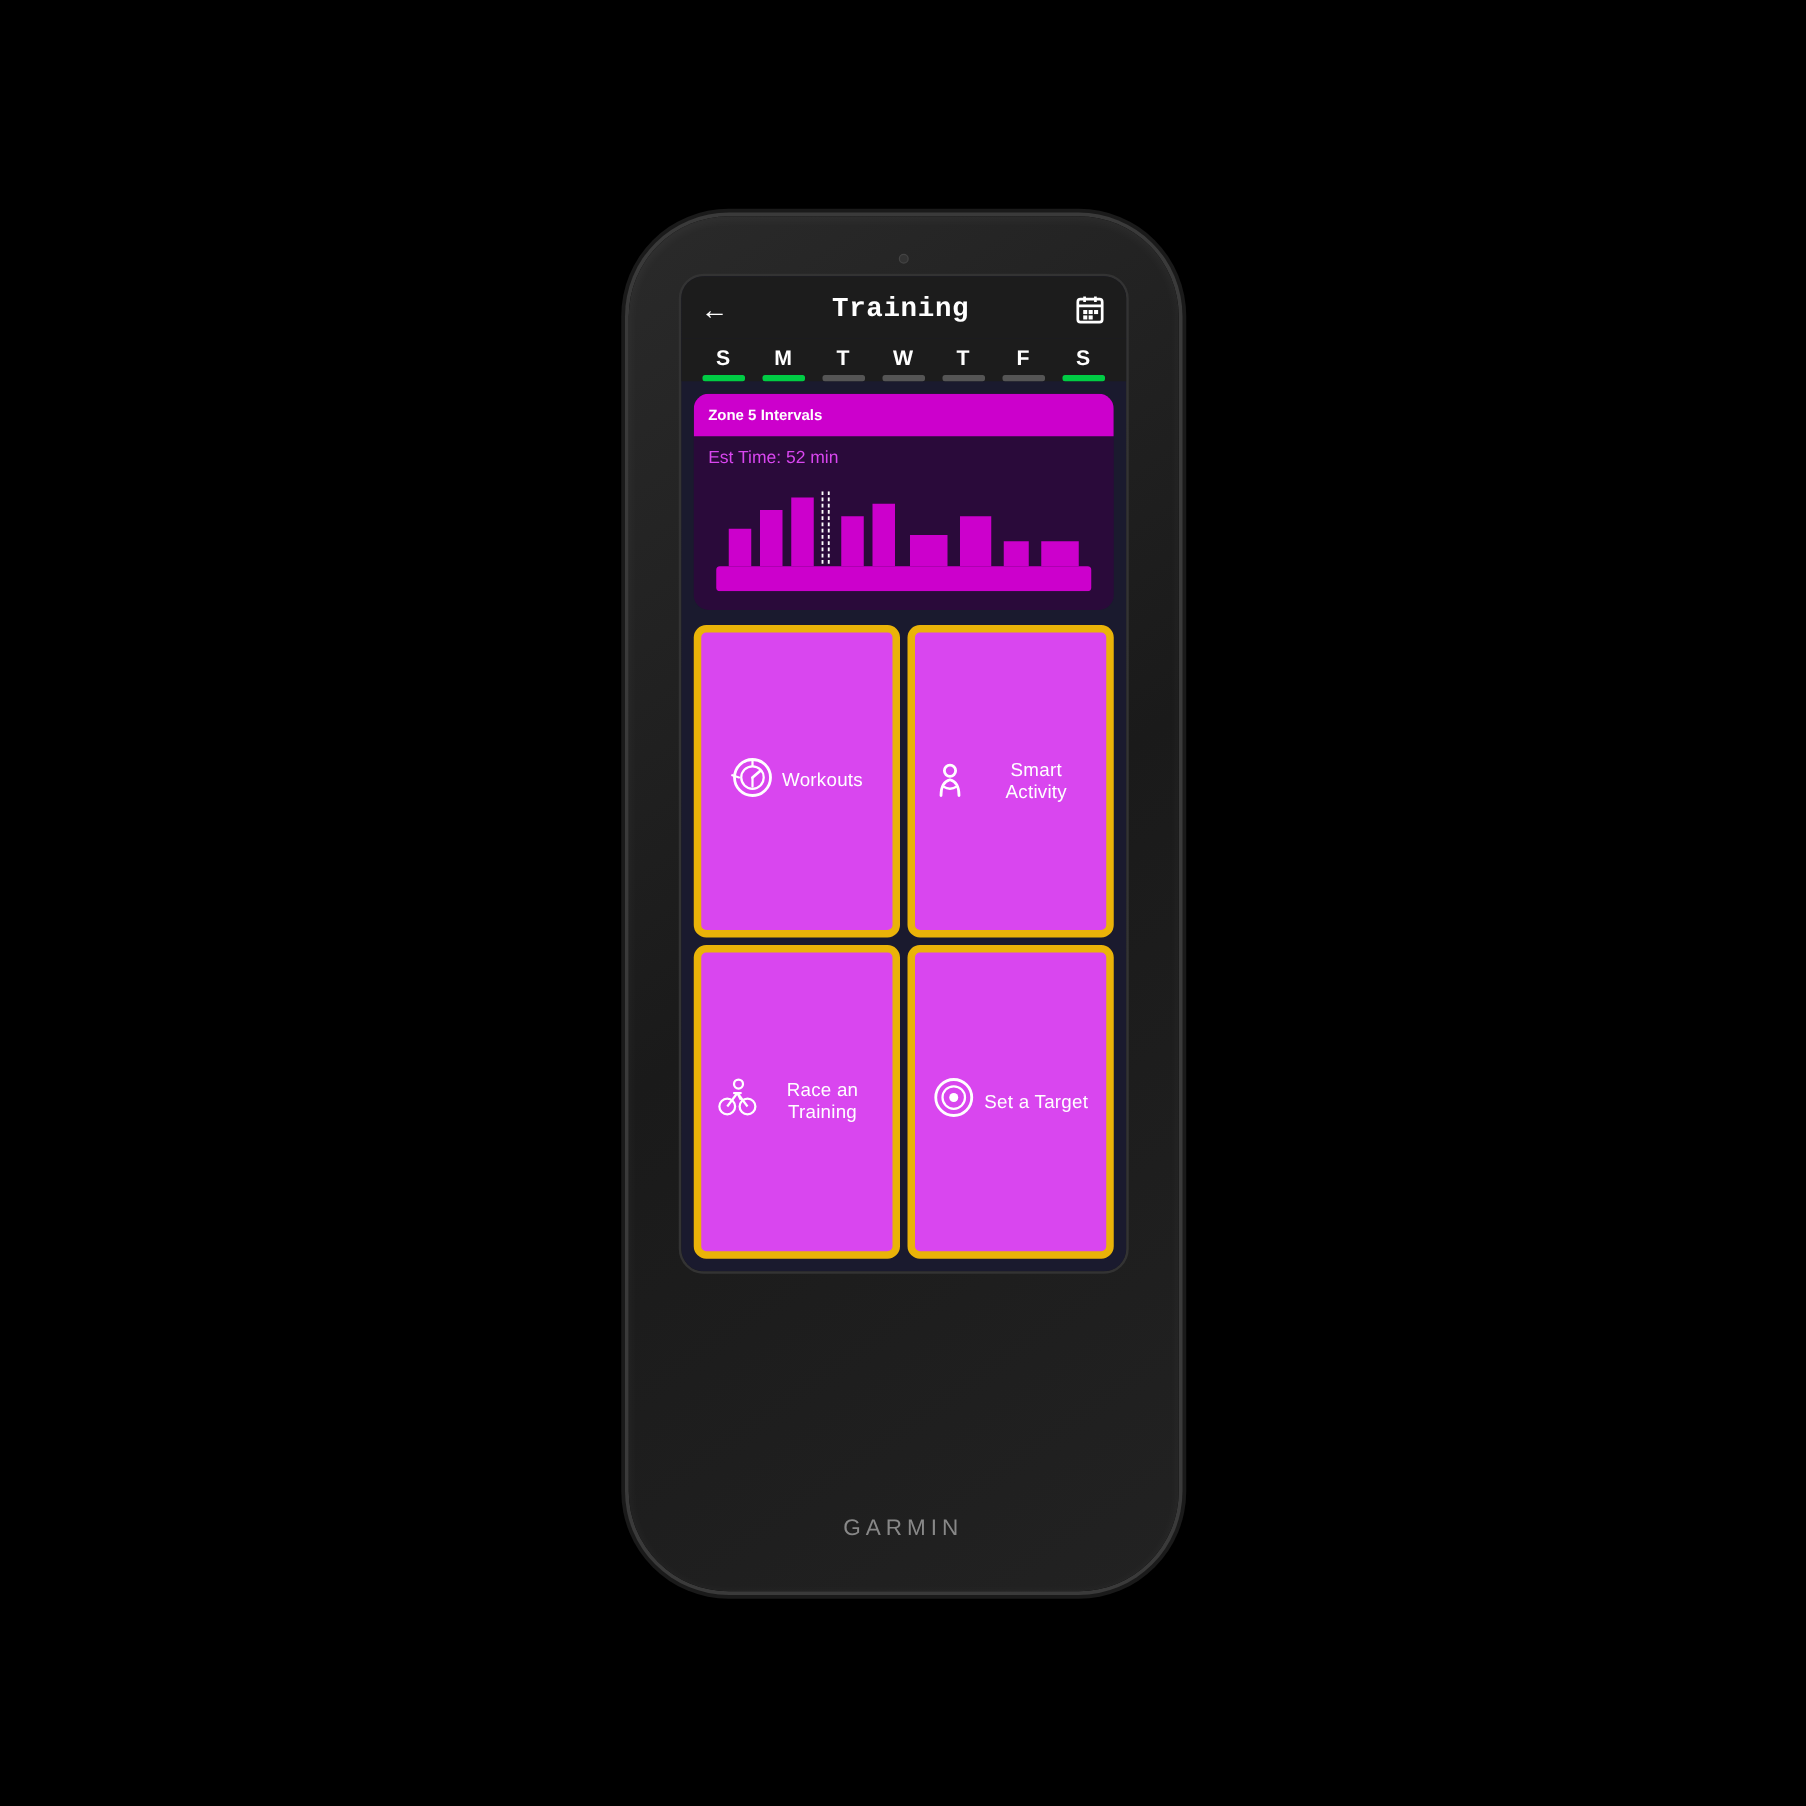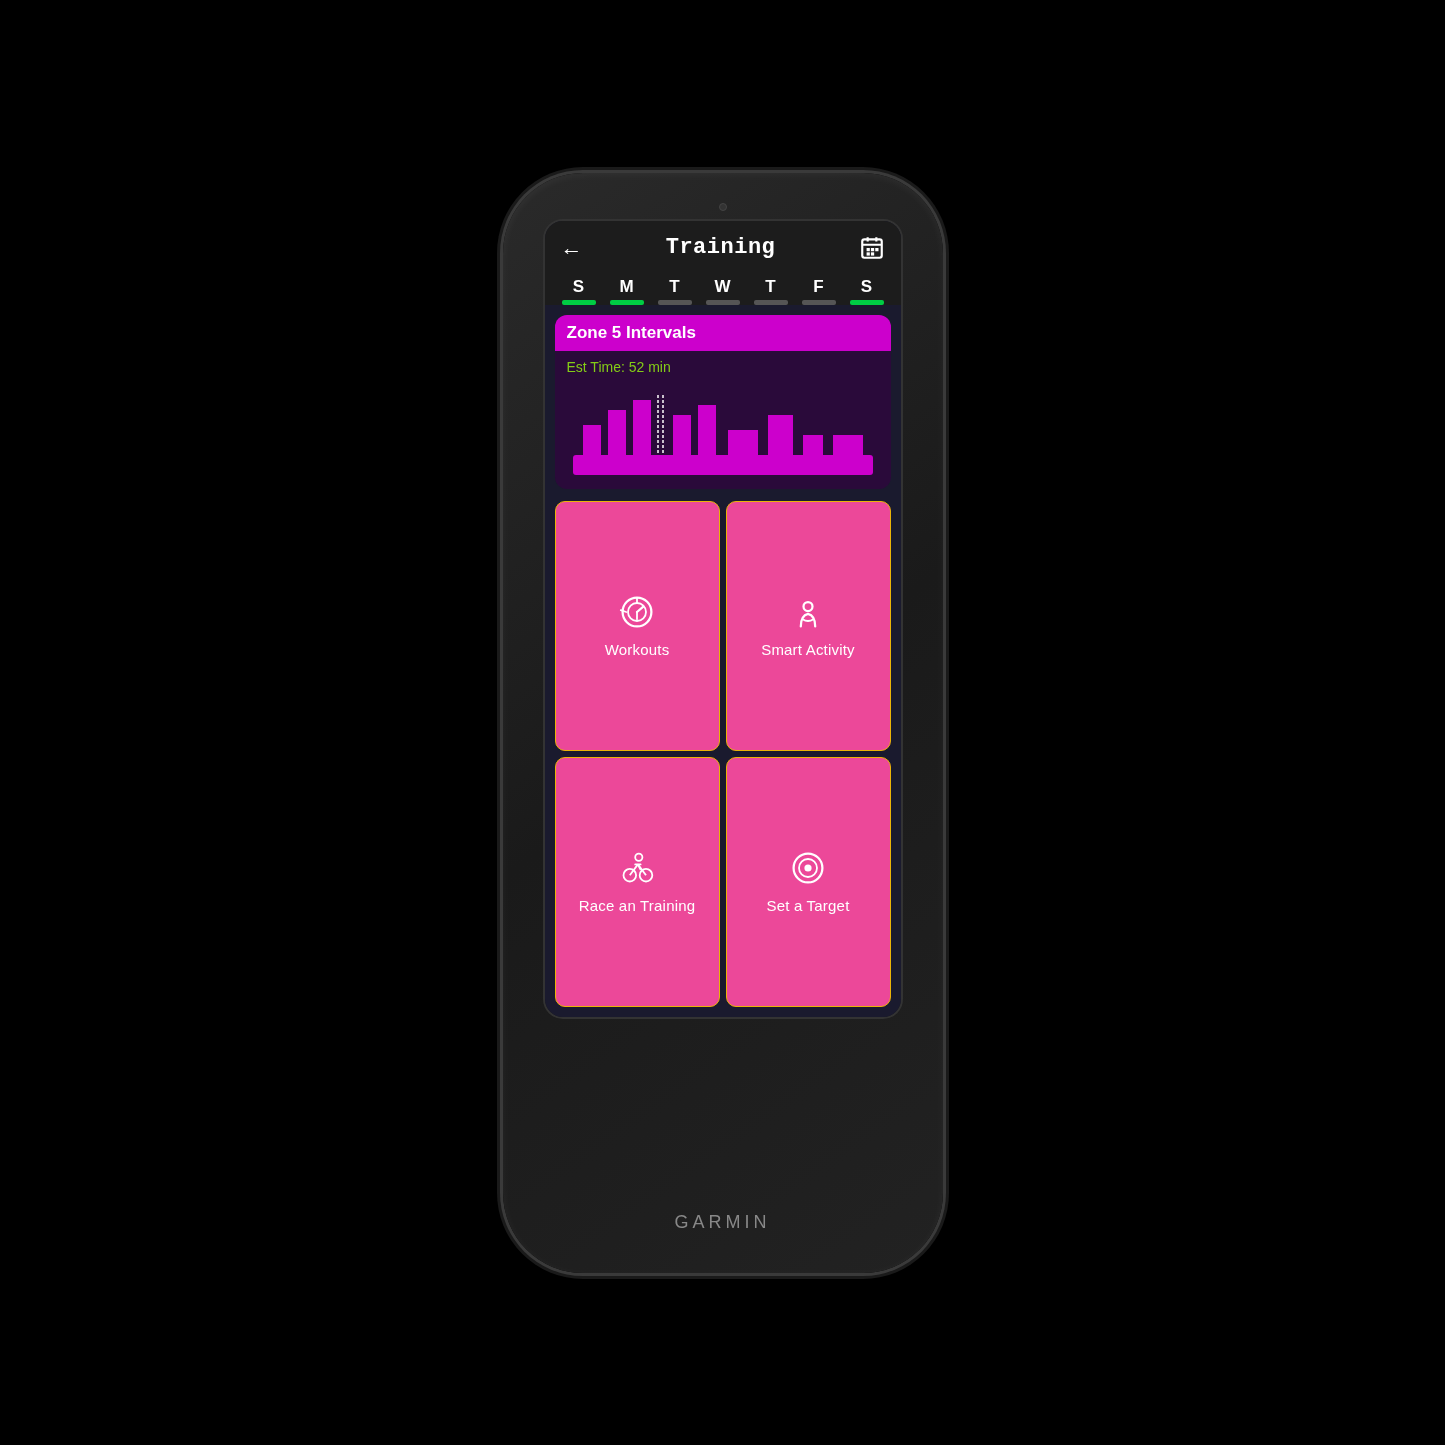--- a/index.html
+++ b/index.html
@@ -139,59 +139,59 @@
       flex-shrink: 0;
     }
 
     .workout-card-header {
       background: #cc00cc;
       padding: 8px 12px;
     }
 
     .workout-name {
       color: #fff;
-      font-size: 17px;
+      font-size: 12px;
       font-weight: 600;
     }
 
     .workout-card-body {
       padding: 8px 12px 10px;
     }
 
     .est-time {
-      color: #84cc16;
+      color: #d946ef;
       font-size: 14px;
       margin-bottom: 20px;
     }
 
     .workout-chart {
       width: 100%;
       height: 80px;
     }
 
     
     .menu-grid {
       display: grid;
       grid-template-columns: 1fr 1fr;
       gap: 6px;
       padding: 4px 10px 10px;
       flex: 1;
     }
 
     .menu-item {
-      background: #ec4899;
+      background: #d946ef;
       border-radius: 10px;
       display: flex;
-      flex-direction: column;
+      flex-direction: row;
       align-items: center;
       justify-content: center;
       gap: 6px;
       padding: 14px 10px;
       cursor: pointer;
-      border: 1px solid #eab308;
+      border: 6px solid #eab308;
     }
 
     .menu-icon {
       font-size: 30px;
       color: #fff;
       line-height: 1;
     }
 
     .menu-label {
       color: #fff;

